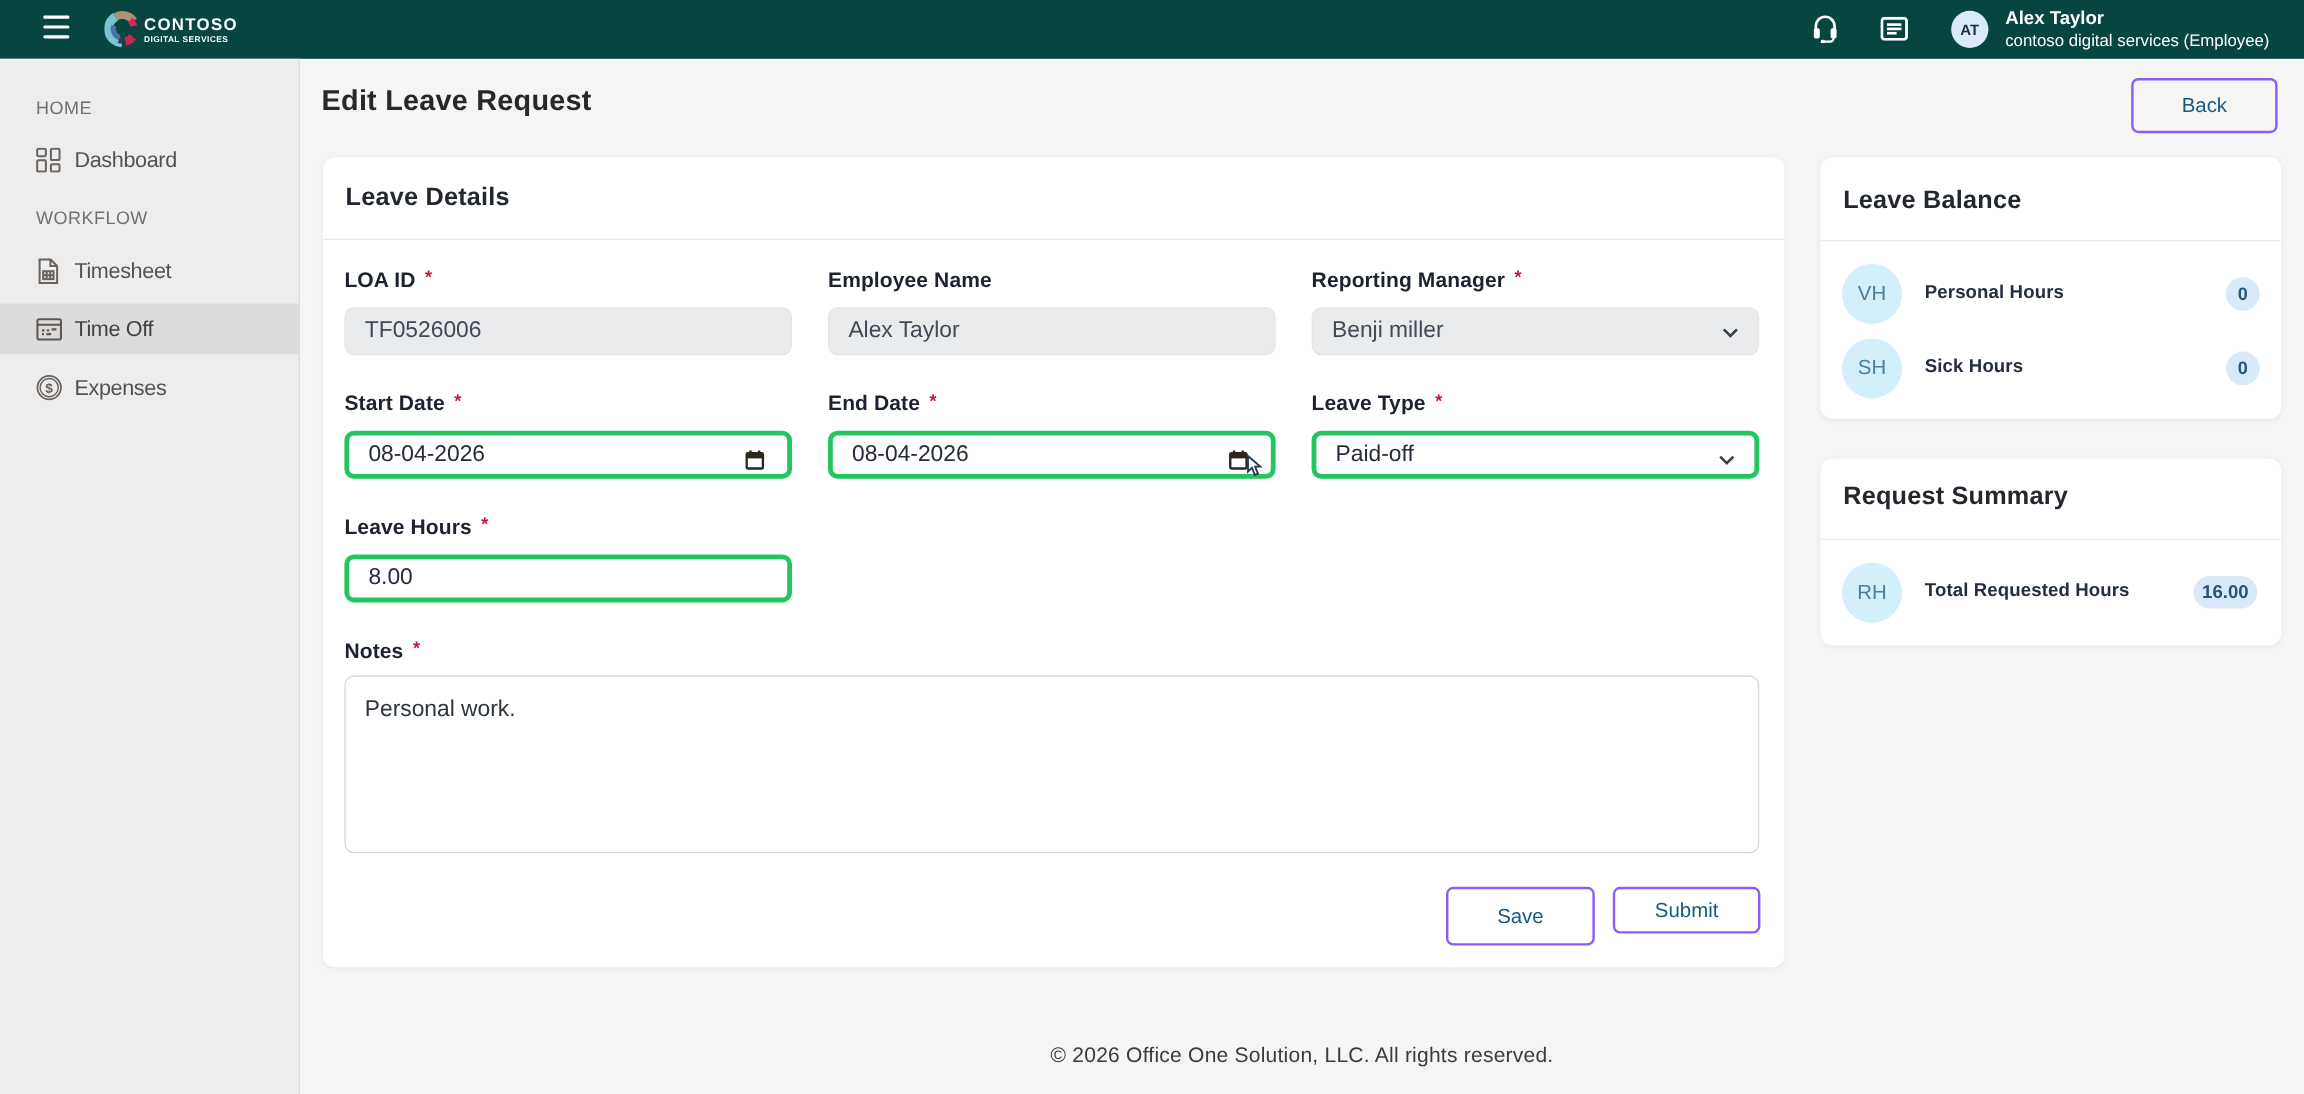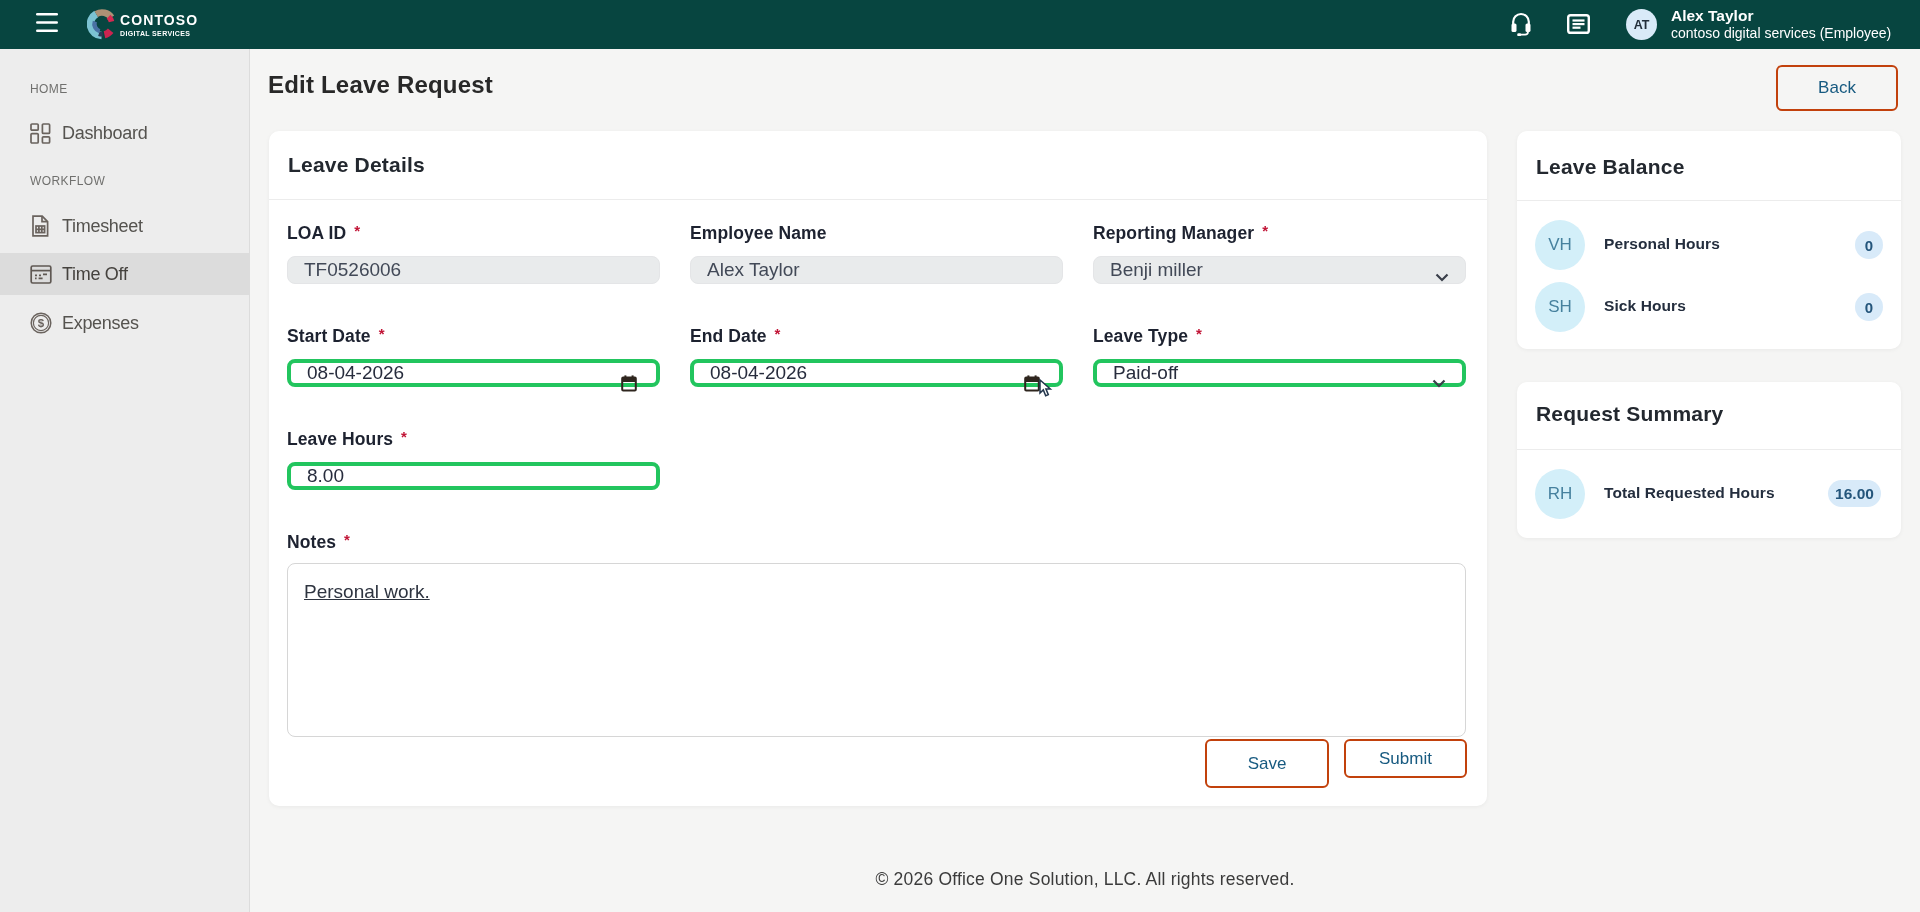--- a/index.html
+++ b/index.html
@@ -11,48 +11,48 @@
 #logoText { position:absolute; left:120px; top:13px; color:#fff; }
 #logoText .l1 { font-size:14px; font-weight:bold; letter-spacing:1.1px; line-height:14px; }
 #logoText .l2 { font-size:7px; font-weight:bold; letter-spacing:0.35px; line-height:8px; margin-top:2.5px; }
 #avatar { position:absolute; left:1626px; top:9px; width:31px; height:31px; border-radius:50%; background:#d9eaf8; color:#222e3a; font-size:12.5px; font-weight:bold; display:flex; align-items:center; justify-content:center; }
 #userblock { position:absolute; left:1671px; top:7px; color:#fff; }
 #userblock .n1 { font-size:15.5px; font-weight:bold; line-height:18px; }
 #userblock .n2 { font-size:14px; line-height:16px; }
 
 
 #sidebar { position:absolute; left:0; top:49px; width:250px; height:863px; background:#ededed; border-right:1px solid #dcdcdc; }
-.sectlabel { position:absolute; left:30px; font-size:12px; color:#70706e; letter-spacing:0.4px; }
+.sectlabel { position:absolute; left:30px; font-size:15px; color:#70706e; letter-spacing:0.4px; }
 .navrow { position:absolute; left:0; width:250px; height:42px; display:flex; align-items:center; }
 .navrow.sel { background:#dcdcdc; }
 .navrow svg { position:absolute; left:30px; }
 .navrow .txt { position:absolute; left:62px; font-size:18px; color:#55534f; letter-spacing:-0.3px; }
 .navrow.sel .txt { color:#45423e; }
 
 
 #main { position:absolute; left:250px; top:49px; width:1670px; height:863px; }
 #pgtitle { position:absolute; left:18px; top:22px; font-size:24px; font-weight:bold; color:#282828; letter-spacing:0.2px; }
-.obtn { position:absolute; background:transparent; border:2px solid #c2410c; border-radius:6px; color:#175a80; font-family:"Liberation Sans",sans-serif; font-size:17px; display:flex; align-items:center; justify-content:center; }
+.obtn { position:absolute; background:transparent; border:2px solid #8b5cf6; border-radius:6px; color:#175a80; font-family:"Liberation Sans",sans-serif; font-size:17px; display:flex; align-items:center; justify-content:center; }
 #backbtn { left:1526px; top:16px; width:122px; height:46px; }
 
 .card { position:absolute; background:#fff; border-radius:10px; box-shadow:0 1px 4px rgba(0,0,0,0.05); }
 #card1 { left:19px; top:82px; width:1218px; height:675px; }
 #card2 { left:1267px; top:82px; width:384px; height:218px; }
 #card3 { left:1267px; top:333px; width:384px; height:156px; }
 .cardhead { position:absolute; left:19px; font-size:21px; font-weight:bold; color:#23282f; letter-spacing:0.2px; }
 .divider { position:absolute; left:0; width:100%; height:1px; background:#ececec; }
 
 .flabel { position:absolute; font-size:17.5px; font-weight:bold; color:#1d2230; letter-spacing:0.1px; }
 .req { color:#c11436; font-size:15px; position:relative; top:-3px; margin-left:3px; font-weight:bold; }
-.inp { position:absolute; width:373px; height:28px; border-radius:8px; font-size:19px; display:flex; align-items:center; padding-left:16px; }
+.inp { position:absolute; width:373px; height:40px; border-radius:8px; font-size:19px; display:flex; align-items:center; padding-left:16px; }
 .inp.dis { background:#e9ebec; border:1px solid #e4e5e7; color:#424957; }
 .inp.en { background:#fff; border:4px solid #22c55e; color:#272c3d; }
 .chev { position:absolute; right:16px; top:16px; }
 .calico { position:absolute; right:19px; top:12px; }
-#notes { position:absolute; left:18px; top:432px; width:1179px; height:174px; border:1px solid #d6d6d6; border-radius:8px; font-size:19px; color:#2e3440; padding:17px 16px; background:#fff;text-decoration:underline; }
+#notes { position:absolute; left:18px; top:432px; width:1179px; height:148px; border:1px solid #d6d6d6; border-radius:8px; font-size:19px; color:#2e3440; padding:17px 16px; background:#fff; }
 
 .circbadge { position:absolute; width:50px; height:50px; border-radius:50%; background:#d3eff9; color:#46819e; font-size:17px; font-weight:normal; display:flex; align-items:center; justify-content:center; }
 .rowlabel { position:absolute; font-size:15.5px; font-weight:bold; color:#242e3e; letter-spacing:0.1px; }
 .numbadge { position:absolute; background:#d8eaf9; color:#24557b; font-weight:bold; display:flex; align-items:center; justify-content:center; }
 
 #footer { position:absolute; left:0; top:820px; width:1670px; text-align:center; font-size:17.5px; color:#3b3b3b; letter-spacing:0.2px; }
 </style>
 </head>
 <body>
 

